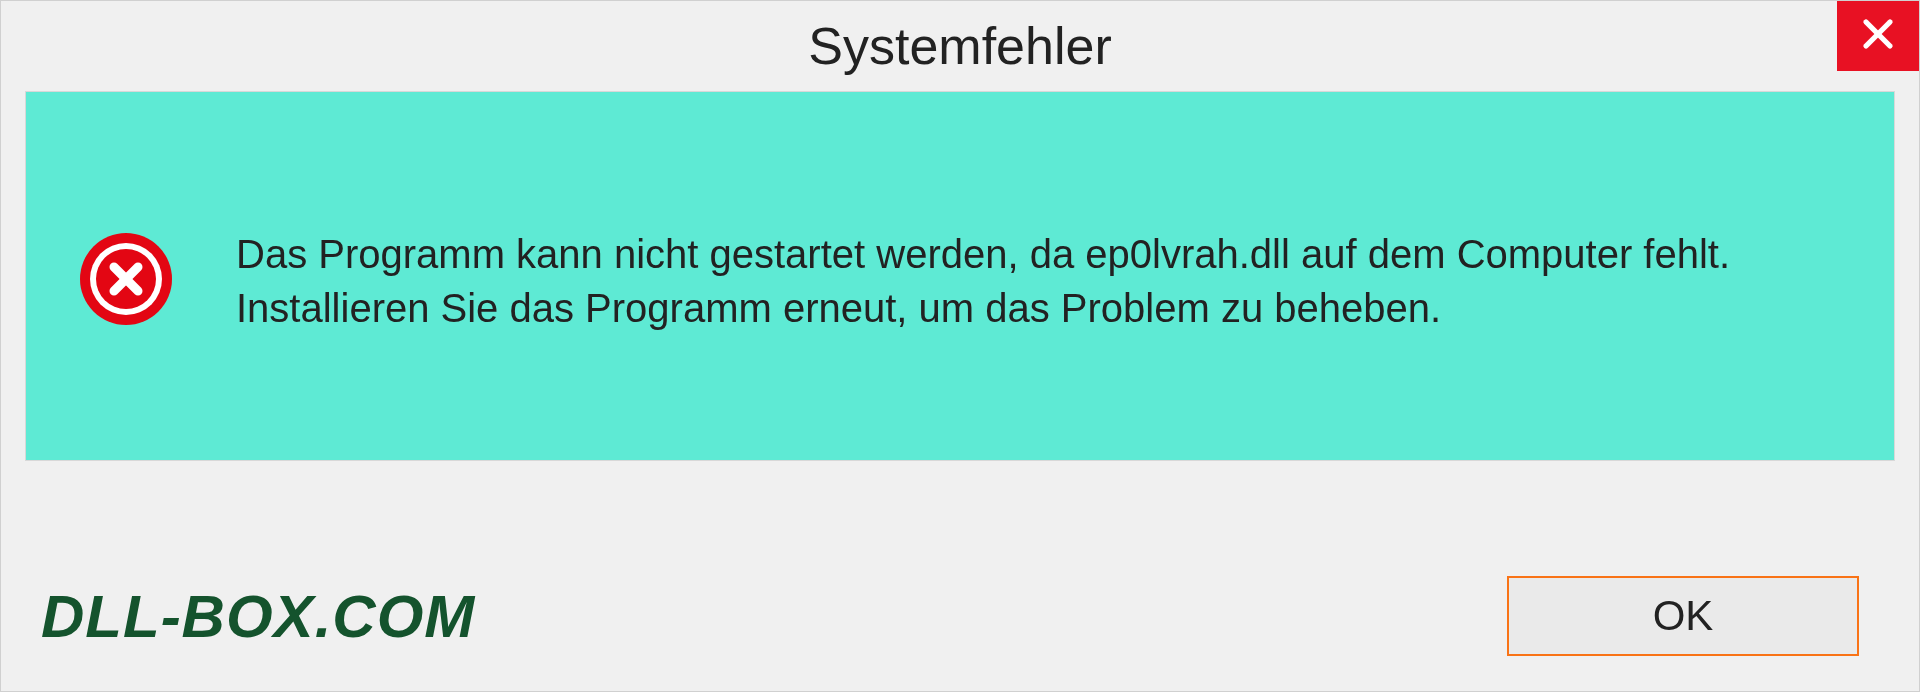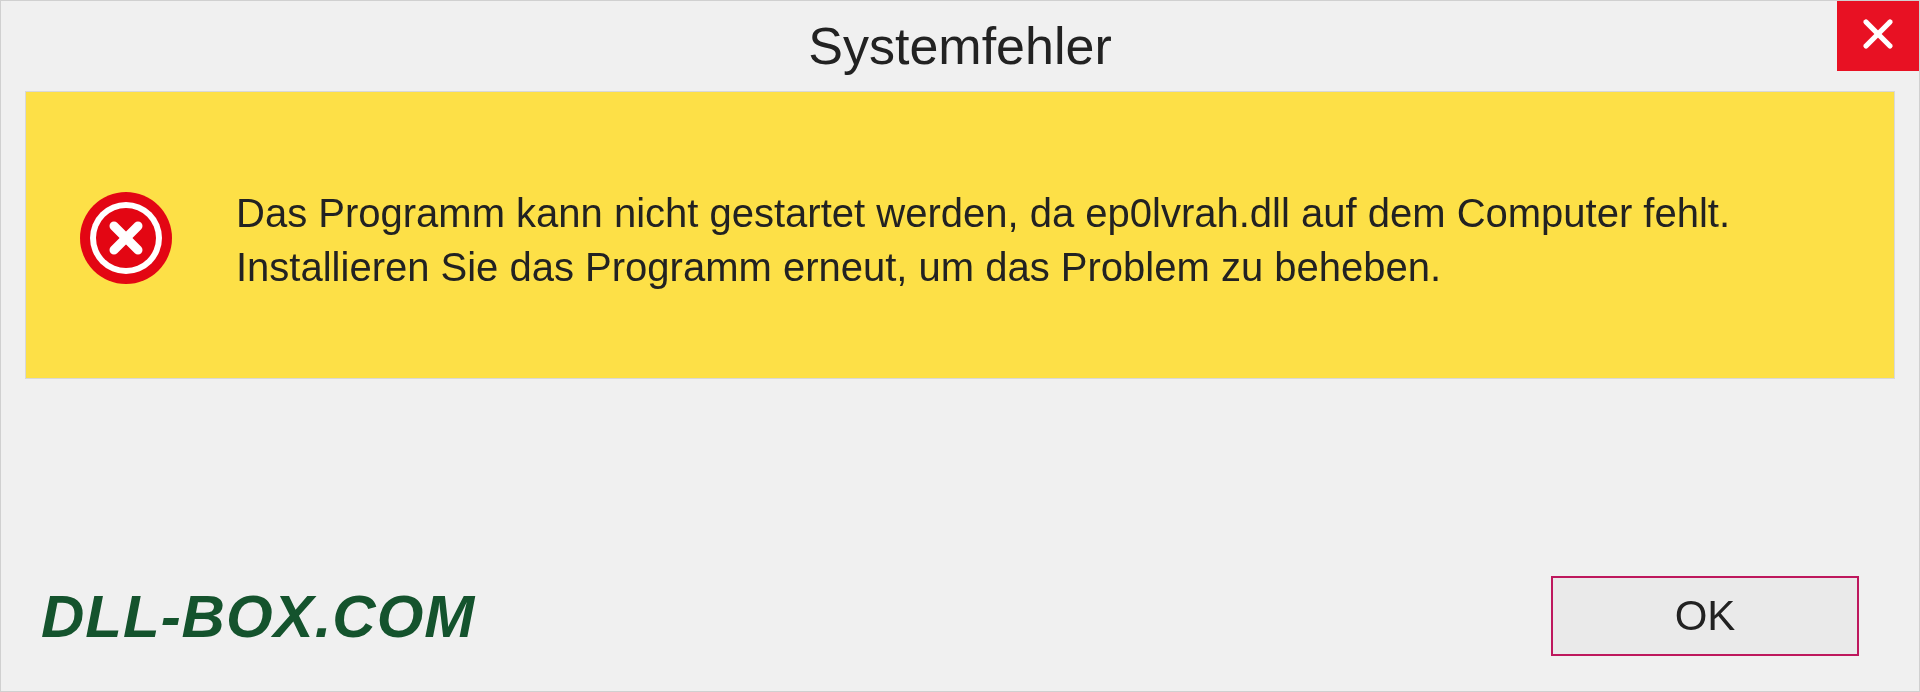--- a/index.html
+++ b/index.html
@@ -50,23 +50,23 @@
     }
     .close-btn svg {
       width: 36px;
       height: 36px;
     }
     .content-wrap {
       flex: 1;
       padding: 0 24px;
     }
     .content {
-      background: #fde047;
+      background: #5eead4;
       border: 1px solid #d8d8d8;
-      height: 288px;
+      height: 370px;
       display: flex;
       align-items: center;
       padding: 9px 60px 0 50px;
       gap: 60px;
     }
     .err-icon {
       flex-shrink: 0;
     }
     .err-icon svg {
       width: 100px;
@@ -86,24 +86,24 @@
     }
     .watermark {
       font-size: 60px;
       font-weight: 900;
       font-style: italic;
       color: #14532d;
       letter-spacing: 1px;
       font-family: Arial, Helvetica, sans-serif;
     }
     .ok-btn {
-      width: 308px;
+      width: 352px;
       height: 80px;
       background: #eaeaea;
-      border: 2px solid #be185d;
+      border: 2px solid #f97316;
       font-size: 42px;
       color: #222;
       display: flex;
       align-items: center;
       justify-content: center;
       cursor: pointer;
     }
   </style>
 </head>
 <body>

